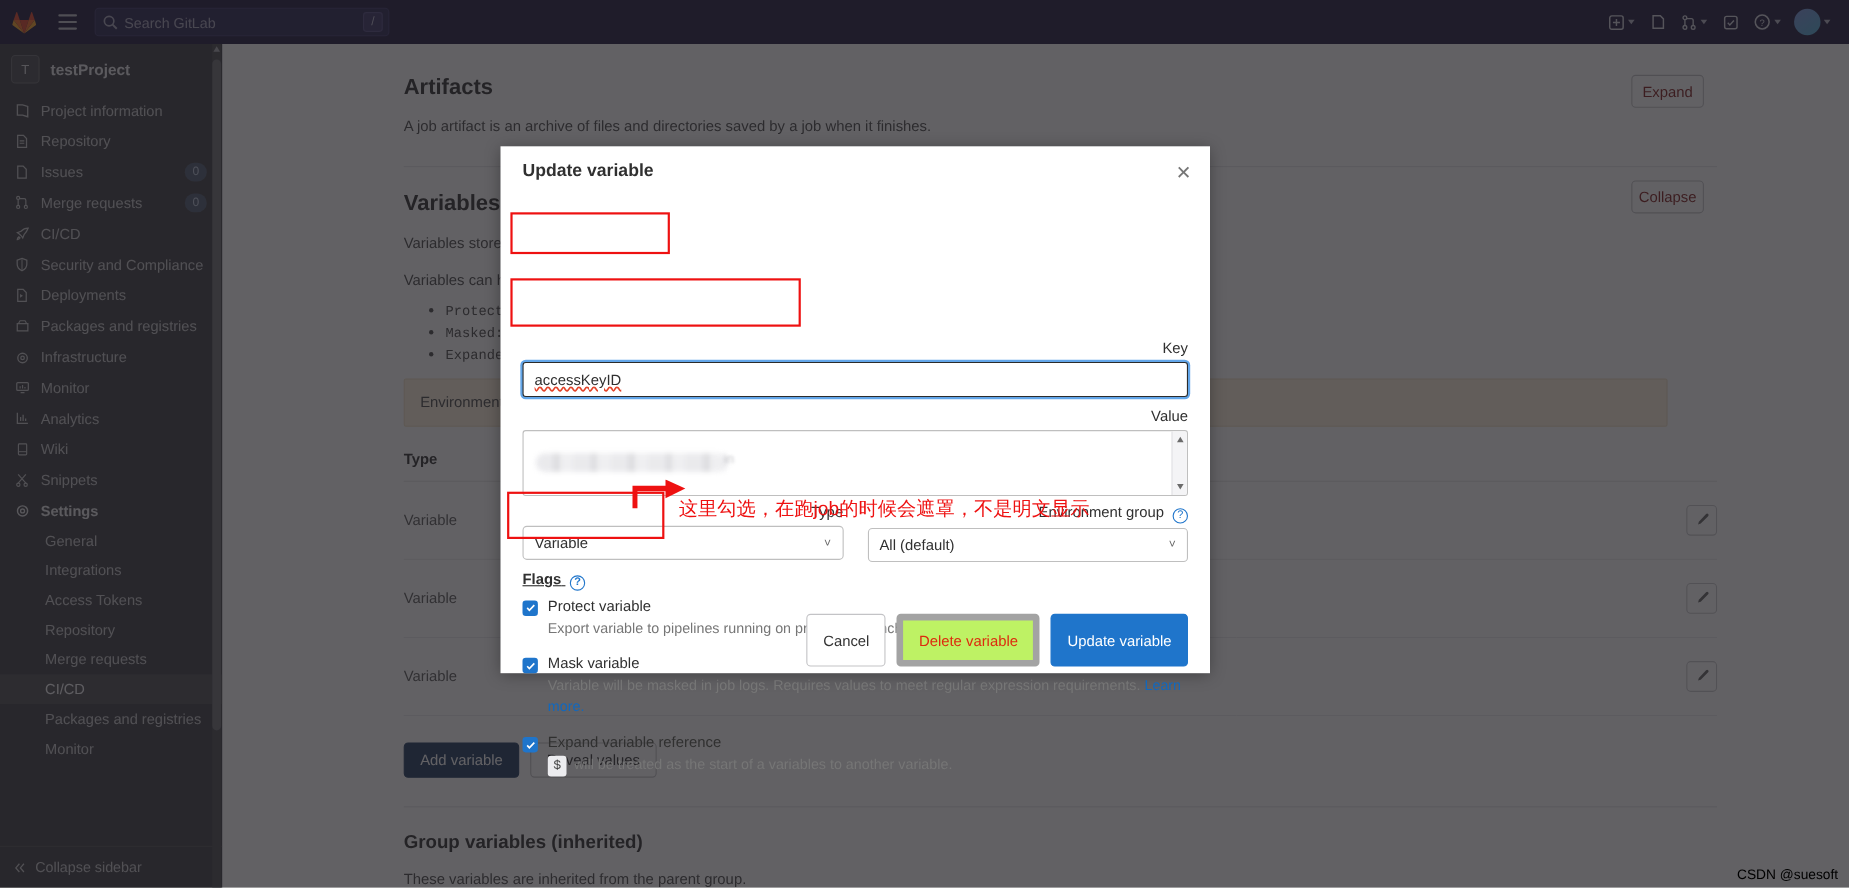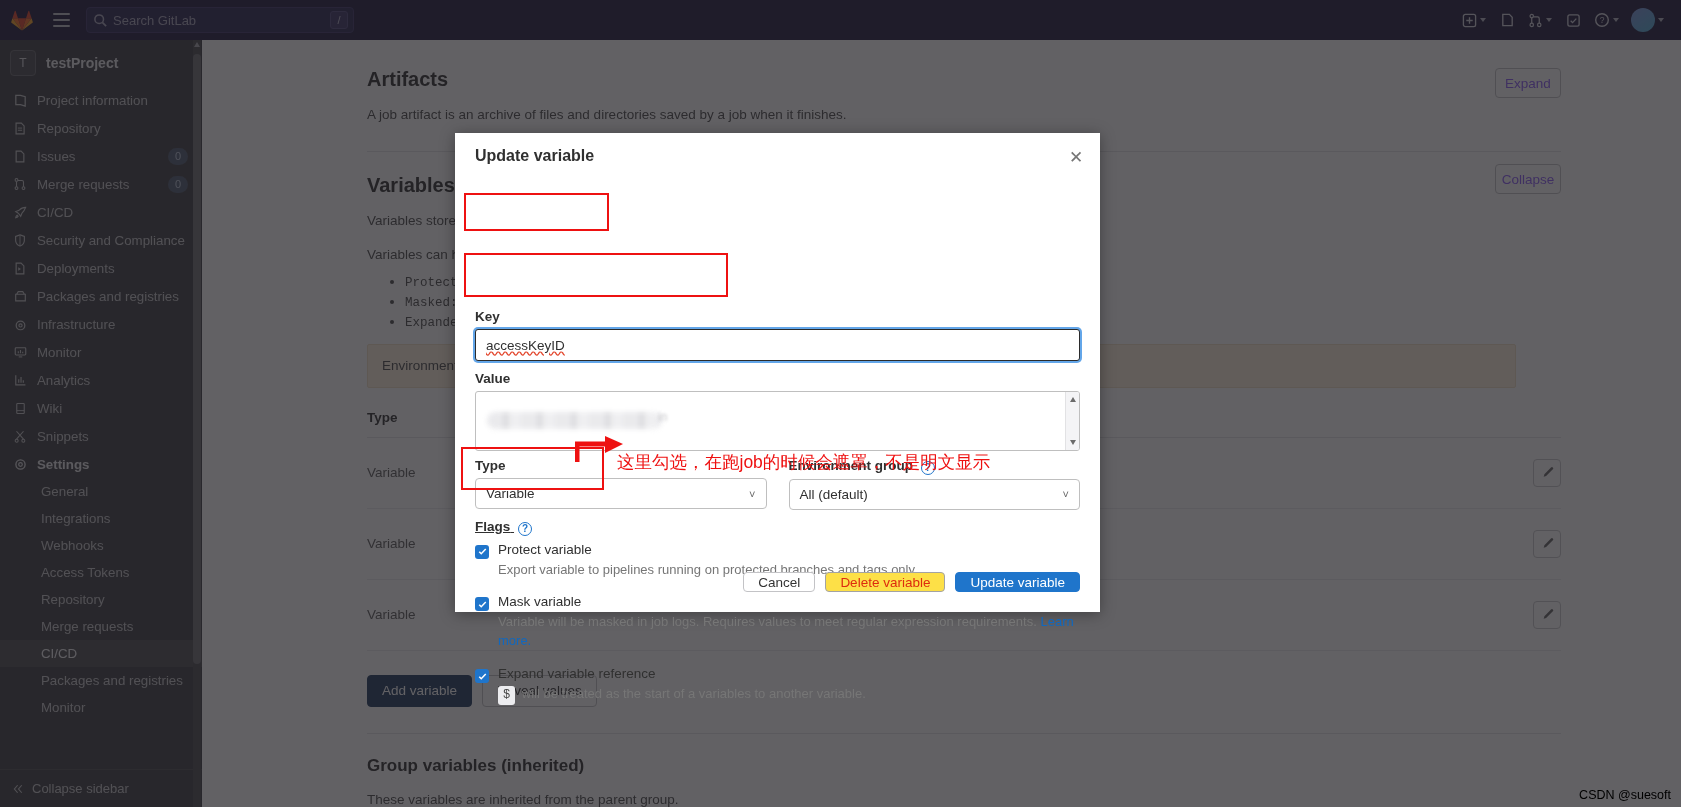--- a/index.html
+++ b/index.html
@@ -100,22 +100,22 @@
   #content {
     position:absolute; left:202px; top:40px; width:1479px; height:767px;
     background:#fff; overflow:hidden; z-index:1;
   }
   #inner { padding:28px 0 0 0; position:relative; }
   .sec { padding:0 120px 0 165px; }
   h2.sect { font-size:20px; font-weight:bold; color:#303030; margin:0 0 14px 0; }
   p.desc { font-size:13.5px; color:#4c4c4c; margin:0; line-height:1.5; }
   .rowline { border-top:1px solid #e4e4e7; margin:26px 0 0 0; }
   .expbtn {
-    position:absolute; right:120px; width:66px; height:30px; border:1px solid #c3c3c6;
-    background:#fff; border-radius:4px; font-size:13.5px; color:#8b5cf6;
+    position:absolute; right:132px; width:66px; height:30px; border:1px solid #c3c3c6;
+    background:#fff; border-radius:4px; font-size:13.5px; color:#7f1d1d;
     display:flex; align-items:center; justify-content:center; cursor:pointer;
   }
   ul.bullets { margin:9px 0 0 0; padding-left:38px; color:#4c4c4c; font-size:13px; }
   ul.bullets li { margin:4px 0; }
   code.mono { font-family:"Liberation Mono", monospace; font-size:12.5px; color:#4c4c4c; }
   a.lnk { color:#1068bf; text-decoration:none; }
   #envbar {
     margin:14px 165px 0 165px; background:#fdf1dd; border:1px solid #f0e0c5;
     height:44px; display:flex; align-items:center; padding:0 14px;
     font-size:13.5px; color:#4c4c4c; border-radius:2px;
@@ -154,21 +154,21 @@
     position:absolute; left:455px; top:133px; width:645px; height:479px;
     background:#fff; z-index:7; box-shadow:0 2px 14px rgba(0,0,0,.35);
     font-size:13.5px; color:#303030;
   }
   #modal-title { position:absolute; left:20px; top:14px; font-size:16px; font-weight:bold; color:#303030; }
   #modal-close {
     position:absolute; right:12px; top:12px; width:24px; height:24px;
     display:flex; align-items:center; justify-content:center;
     color:#767676; font-size:17px; cursor:pointer; line-height:1;
   }
-  .fld-label { font-weight:bold; font-size:13.5px; color:#303030; margin-bottom:5px; display:block; }
+  .fld-label { font-weight:normal; font-size:13.5px; color:#303030; margin-bottom:5px; display:block;text-align:right; }
   #f-key { position:absolute; left:20px; top:176px; width:605px; }
   .inp-focus {
     width:100%; height:32px; border:1px solid #2b2b2b; border-radius:3px;
     box-shadow:0 0 0 2px #63a6e9; font-size:13.5px; color:#303030;
     padding:0 10px; font-family:"Liberation Sans", sans-serif; outline:none;
     background:#fff;
   }
   .spell { text-decoration:underline; text-decoration-style:wavy; text-decoration-color:#e24329; }
   #key-text { position:absolute; left:31px; top:205px; font-size:13.5px; color:#303030; }
   #f-val { position:absolute; left:20px; top:238px; width:605px; }
@@ -213,24 +213,24 @@
   .flaghelp { font-size:13px; color:#767676; margin:0 0 15px 23px; line-height:1.45; }
   .dollar {
     display:inline-block; background:#ececef; border-radius:3px;
     font-family:"Liberation Mono", monospace; font-size:12px; color:#444;
     padding:1px 5px; margin-right:3px;
   }
   #modal-footer {
     position:absolute; left:0; bottom:0; width:645px; height:60px;
     display:flex; align-items:center; justify-content:flex-end; gap:10px; padding-right:20px;
   }
-  .mbtn { height:20px; padding:0 14px; border-radius:4px; font-size:13.5px;
+  .mbtn { height:48px; padding:0 14px; border-radius:4px; font-size:13.5px;
           display:flex; align-items:center; cursor:pointer; }
   #btn-cancel { background:#fff; color:#333; border:1px solid #c3c3c6; }
-  #btn-delete { background:#fde047; color:#dd2b0e; border:1px solid #a3a3a3; }
+  #btn-delete { background:#bef264; color:#dd2b0e; border:6px solid #a3a3a3; }
   #btn-update { background:#1f75cb; color:#fff; border:1px solid #1f75cb; }
 
   
   .redbox { position:absolute; border:2.5px solid #ee1111; z-index:9; pointer-events:none; }
   #rb-key { left:464px; top:193px; width:145px; height:38px; }
   #rb-val { left:464px; top:253px; width:264px; height:44px; }
   #rb-mask { left:461px; top:447px; width:143px; height:43px; }
   #annot-text {
     position:absolute; left:617px; top:450px; z-index:10; color:#ee1111;
     font-size:17.5px; font-family:"Liberation Sans", sans-serif; white-space:nowrap;
@@ -548,23 +548,20 @@
     <span class="lbl">Settings</span>
   </div>
 
   <div class="sb-row sb-sub">
       <span class="lbl">General</span>
     </div>
   <div class="sb-row sb-sub">
       <span class="lbl">Integrations</span>
     </div>
   <div class="sb-row sb-sub">
-      <span class="lbl">Webhooks</span>
-    </div>
-  <div class="sb-row sb-sub">
       <span class="lbl">Access Tokens</span>
     </div>
   <div class="sb-row sb-sub">
       <span class="lbl">Repository</span>
     </div>
   <div class="sb-row sb-sub">
       <span class="lbl">Merge requests</span>
     </div>
   <div class="sb-row sb-sub active">
       <span class="lbl">CI/CD</span>

